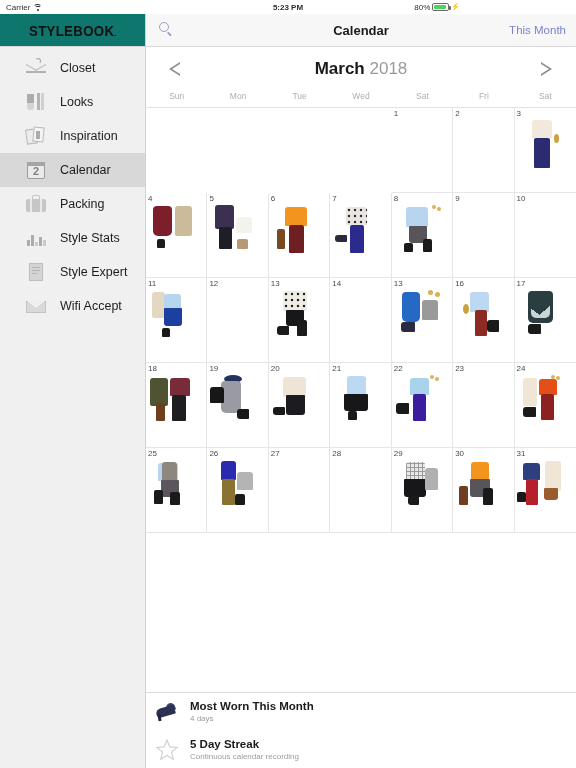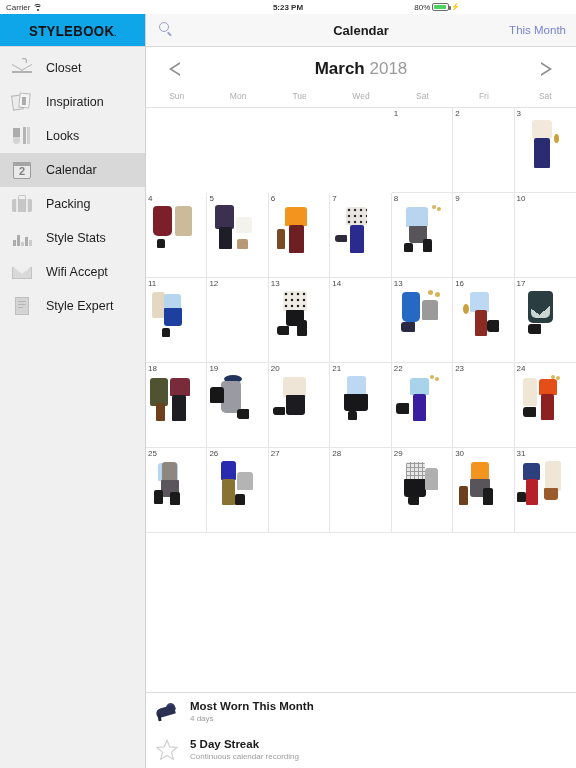--- a/index.html
+++ b/index.html
@@ -34,31 +34,31 @@
   .batt .lvl { position:absolute; left:1px; top:1px; bottom:1px; width: 80%; background:#4cd35e; border-radius:1px;}
   .plug { font-size: 7px; color:#2e2e2e; }
 
   
   .sidebar {
     position: absolute; top: 14px; left: 0; width: 146px; height: 754px;
     background: #f0f0f0; border-right: 1px solid #d2d2d2;
   }
   .brand {
     height: 33px; display: flex; align-items: center; justify-content: center;
-    background: #0ea5e9; border-bottom: 1px solid #d8d8d8;
+    background: #0f766e; border-bottom: 1px solid #d8d8d8;
   }
   .brand-text {
     font-family: "Liberation Sans Narrow", "Liberation Sans", sans-serif;
     font-weight: bold; font-size: 15px; letter-spacing: 0.4px;
     color: #111; transform: scaleX(0.88); transform-origin: center;
   }
   .brand-text sup { font-size: 8px; vertical-align: baseline; }
   .nav { padding-top: 4px; }
   .nav-item {
-    display: flex; align-items: center; height: 34px; padding-left: 10px; gap: 12px;
+    display: flex; align-items: center; height: 34px; padding-left: 24px; gap: 12px;
     cursor: pointer;
   }
   .nav-item.active { background: #d8d8d8; }
   .nav-label { font-size: 12.5px; color: #1d1d1d; }
   .nav-ic { width: 24px; height: 24px; position: relative; flex: 0 0 24px; opacity: .82; }
 
   
   .ic-hanger i.hook { position:absolute; left:11px; top:2px; width:6px; height:6px;
      border:1.4px solid #9a9a9a; border-radius:50%; border-bottom-color:transparent;border-left-color:transparent;}
   .ic-hanger i.bar  { position:absolute; left:2px; top:15px; width:20px; height:1.6px; background:#a5a5a5; }
@@ -214,36 +214,36 @@
         <span class="nav-ic ic-hanger">
           <i class="hook"></i>
             <i class="l"></i>
             <i class="r"></i>
             <i class="bar"></i>
         </span>
         <span class="nav-label">Closet</span>
       </div>
 
       <div class="nav-item">
-        <span class="nav-ic ic-insp">
-          <i class="p1"></i>
-            <i class="p2"></i>
-            <i class="fig"></i>
-        </span>
-        <span class="nav-label">Inspiration</span>
-      </div>
-
-      <div class="nav-item">
         <span class="nav-ic ic-looks">
           <i class="a"></i>
             <i class="b"></i>
             <i class="c"></i>
             <i class="d"></i>
         </span>
         <span class="nav-label">Looks</span>
+      </div>
+
+      <div class="nav-item">
+        <span class="nav-ic ic-insp">
+          <i class="p1"></i>
+            <i class="p2"></i>
+            <i class="fig"></i>
+        </span>
+        <span class="nav-label">Inspiration</span>
       </div>
 
       <div class="nav-item active">
         <span class="nav-ic ic-cal">
           <i class="body"></i>
             <i class="top"></i>
             <span class="num">2</span>
         </span>
         <span class="nav-label">Calendar</span>
       </div>
@@ -264,35 +264,35 @@
             <i></i>
             <i></i>
             <i></i>
             <i></i>
         </span>
         <span class="nav-label">Style Stats</span>
       </div>
 
 
       <div class="nav-item">
-        <span class="nav-ic ic-mail">
-          <i class="env"></i>
-            <i class="fl"></i>
-        </span>
-        <span class="nav-label">Wifi Accept</span>
-      </div>
-
-      <div class="nav-item">
         <span class="nav-ic ic-exp">
           <i class="card"></i>
             <i class="ln l1"></i>
             <i class="ln l2"></i>
             <i class="ln l3"></i>
         </span>
         <span class="nav-label">Style Expert</span>
+      </div>
+
+      <div class="nav-item">
+        <span class="nav-ic ic-mail">
+          <i class="env"></i>
+            <i class="fl"></i>
+        </span>
+        <span class="nav-label">Wifi Accept</span>
       </div>
 
     </div>
 
   </div>
 
   <div class="main">
 
     <div class="navbar">
       <div class="search-btn">

